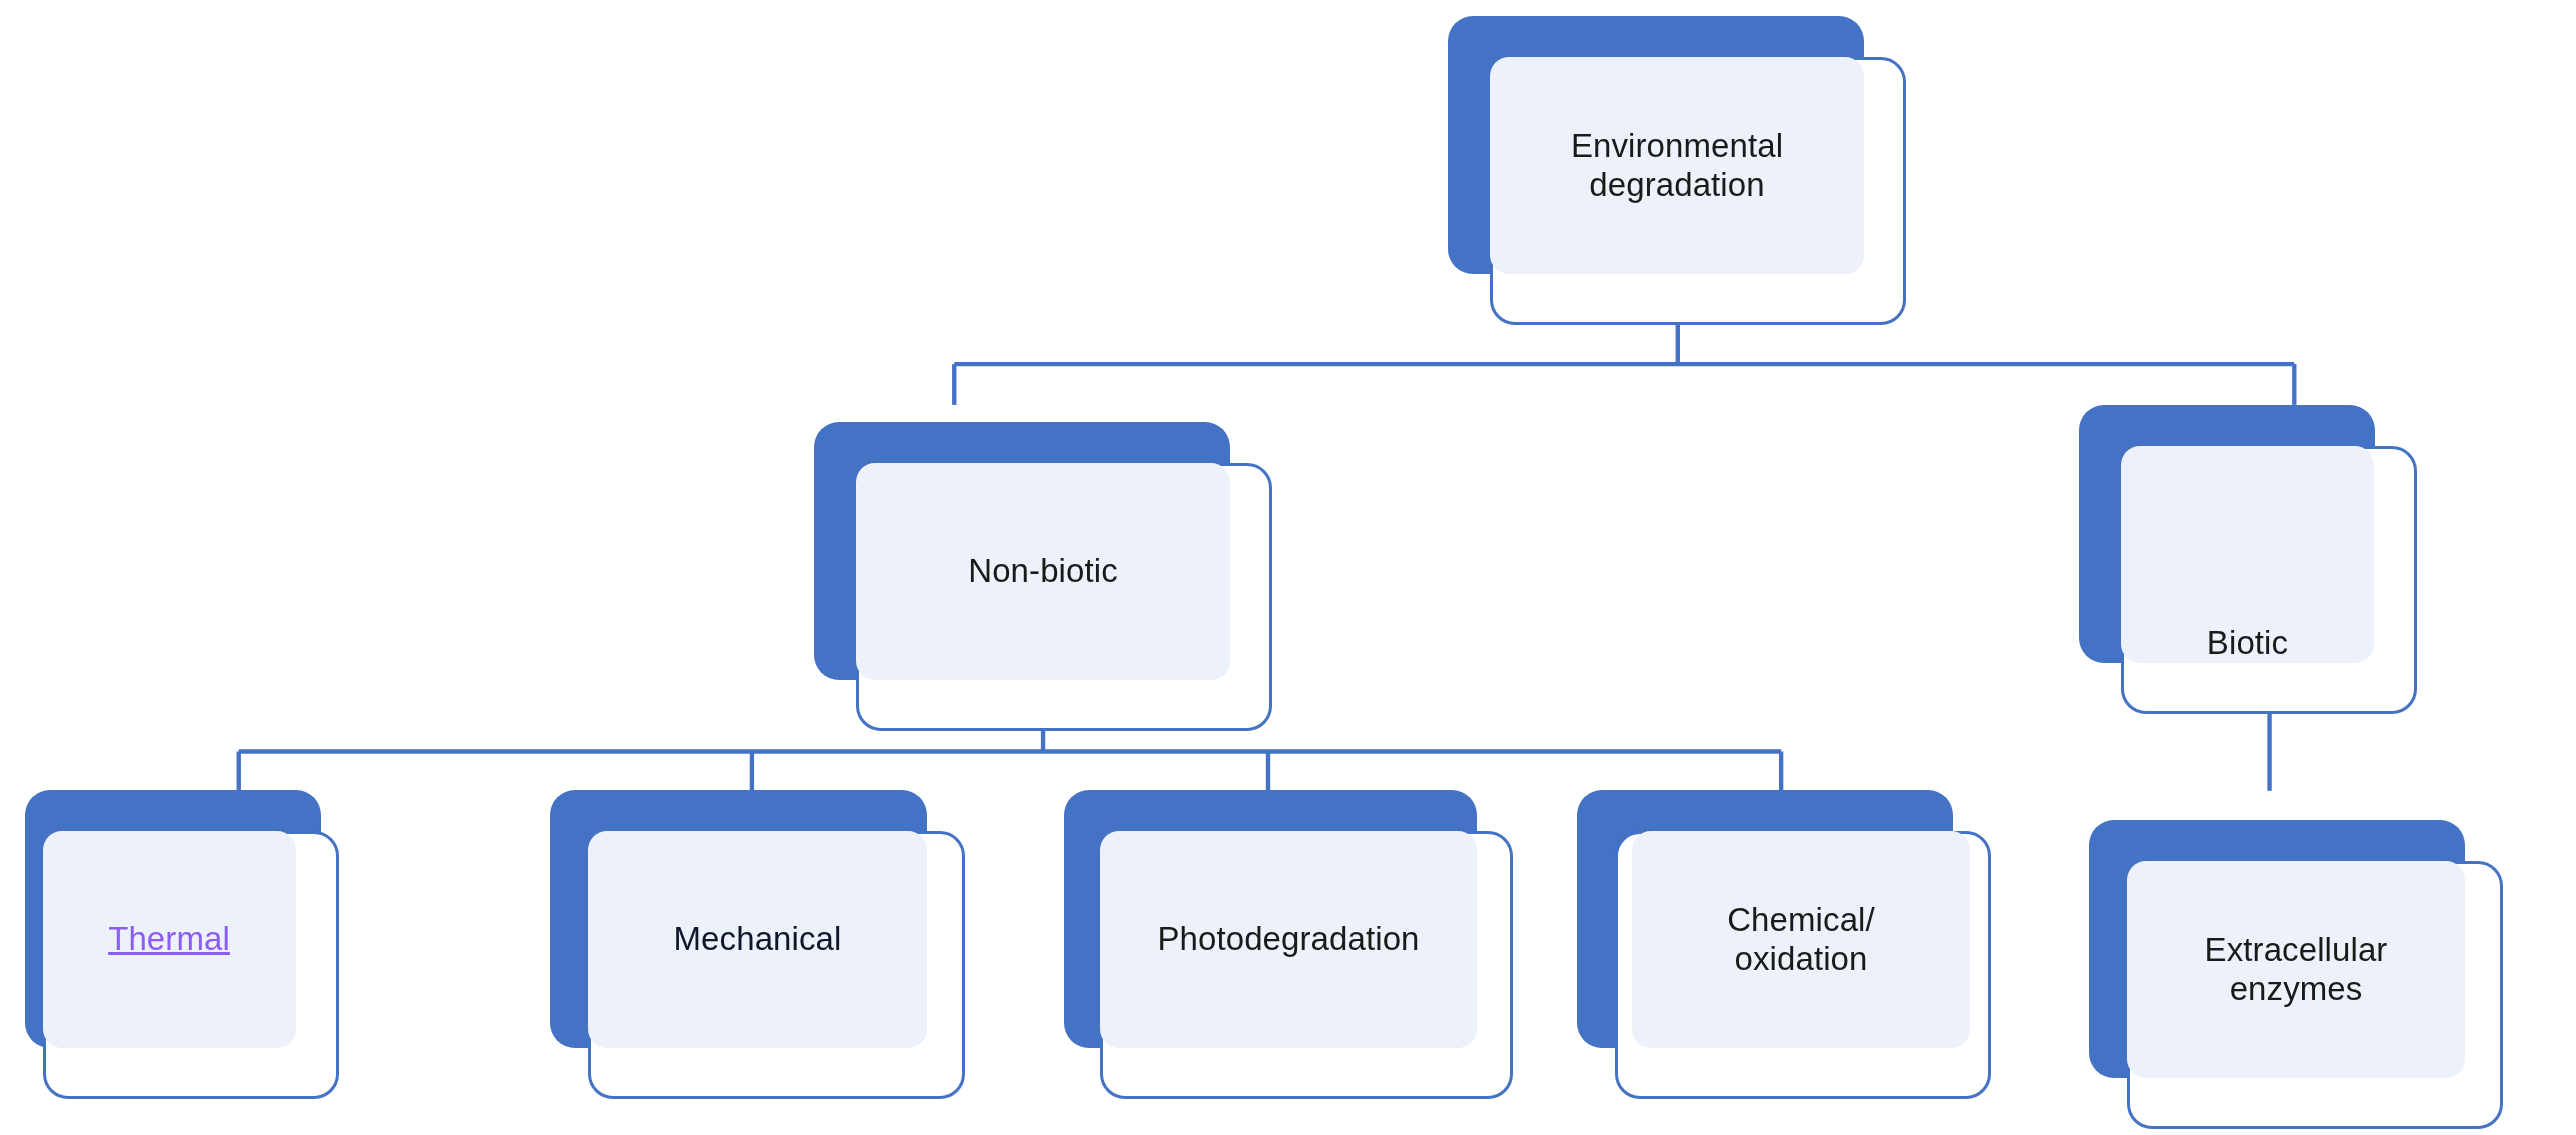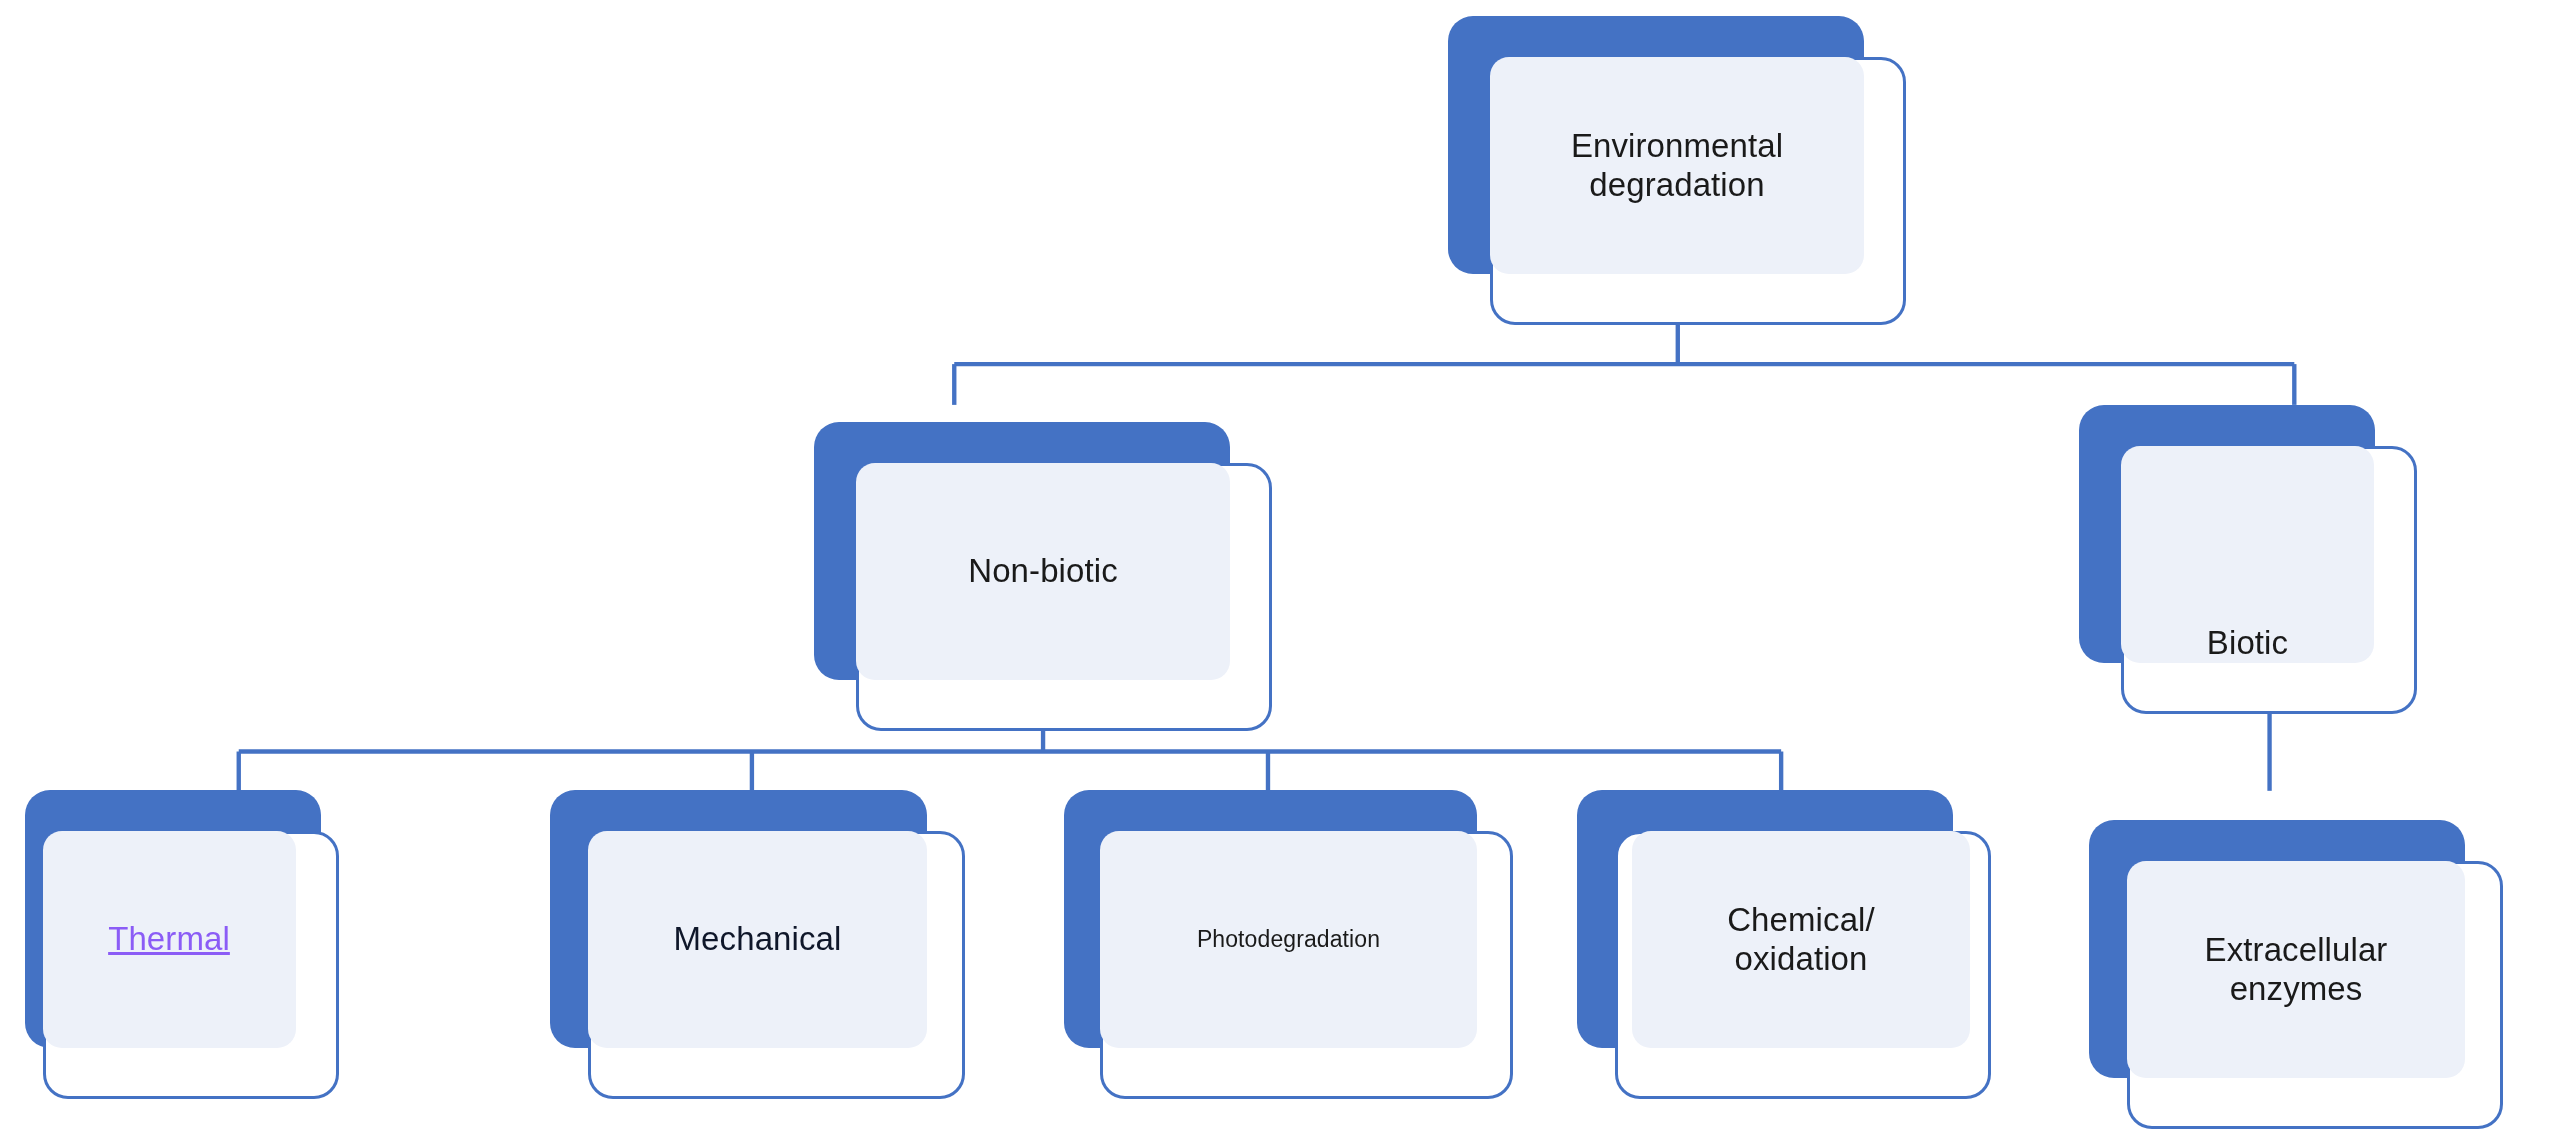--- a/index.html
+++ b/index.html
@@ -127,21 +127,21 @@
     <div class="card" style="left: 38px; top: 41px; width: 377px; height: 268px; border-color: rgb(68, 114, 196); background: rgb(255, 255, 255);"></div>
     <div class="panel" style="left: 38px; top: 41px; width: 339px; height: 217px; background: rgb(237, 241, 249);">
       <span class="label" style="font-size: 33px; color: #0f172a;">Mechanical</span>
     </div>
   </div>
 
   <div class="node" style="left: 1064px; top: 790px; width: 450px; height: 309px;">
     <div class="plate" style="left: 0px; top: 0px; width: 413px; height: 258px; background: rgb(68, 114, 196);"></div>
     <div class="card" style="left: 36px; top: 41px; width: 413px; height: 268px; border-color: rgb(68, 114, 196); background: rgb(255, 255, 255);"></div>
     <div class="panel" style="left: 36px; top: 41px; width: 377px; height: 217px; background: rgb(237, 241, 249);">
-      <span class="label" style="font-size: 23px; color: rgb(26, 26, 26);">Photodegradation</span>
+      <span class="label" style="font-size: 33px; color: rgb(26, 26, 26);">Photodegradation</span>
     </div>
   </div>
 
   <div class="node" style="left: 1577px; top: 790px; width: 413px; height: 309px;">
     <div class="plate" style="left: 0px; top: 0px; width: 376px; height: 258px; background: rgb(68, 114, 196);"></div>
     <div class="card" style="left: 38px; top: 41px; width: 376px; height: 268px; border-color: rgb(68, 114, 196); background: rgb(255, 255, 255);"></div>
     <div class="panel" style="left: 55px; top: 41px; width: 338px; height: 217px; background: rgb(237, 241, 249);">
       <span class="label" style="font-size: 33px; color: rgb(26, 26, 26);">Chemical/
 oxidation</span>
     </div>

